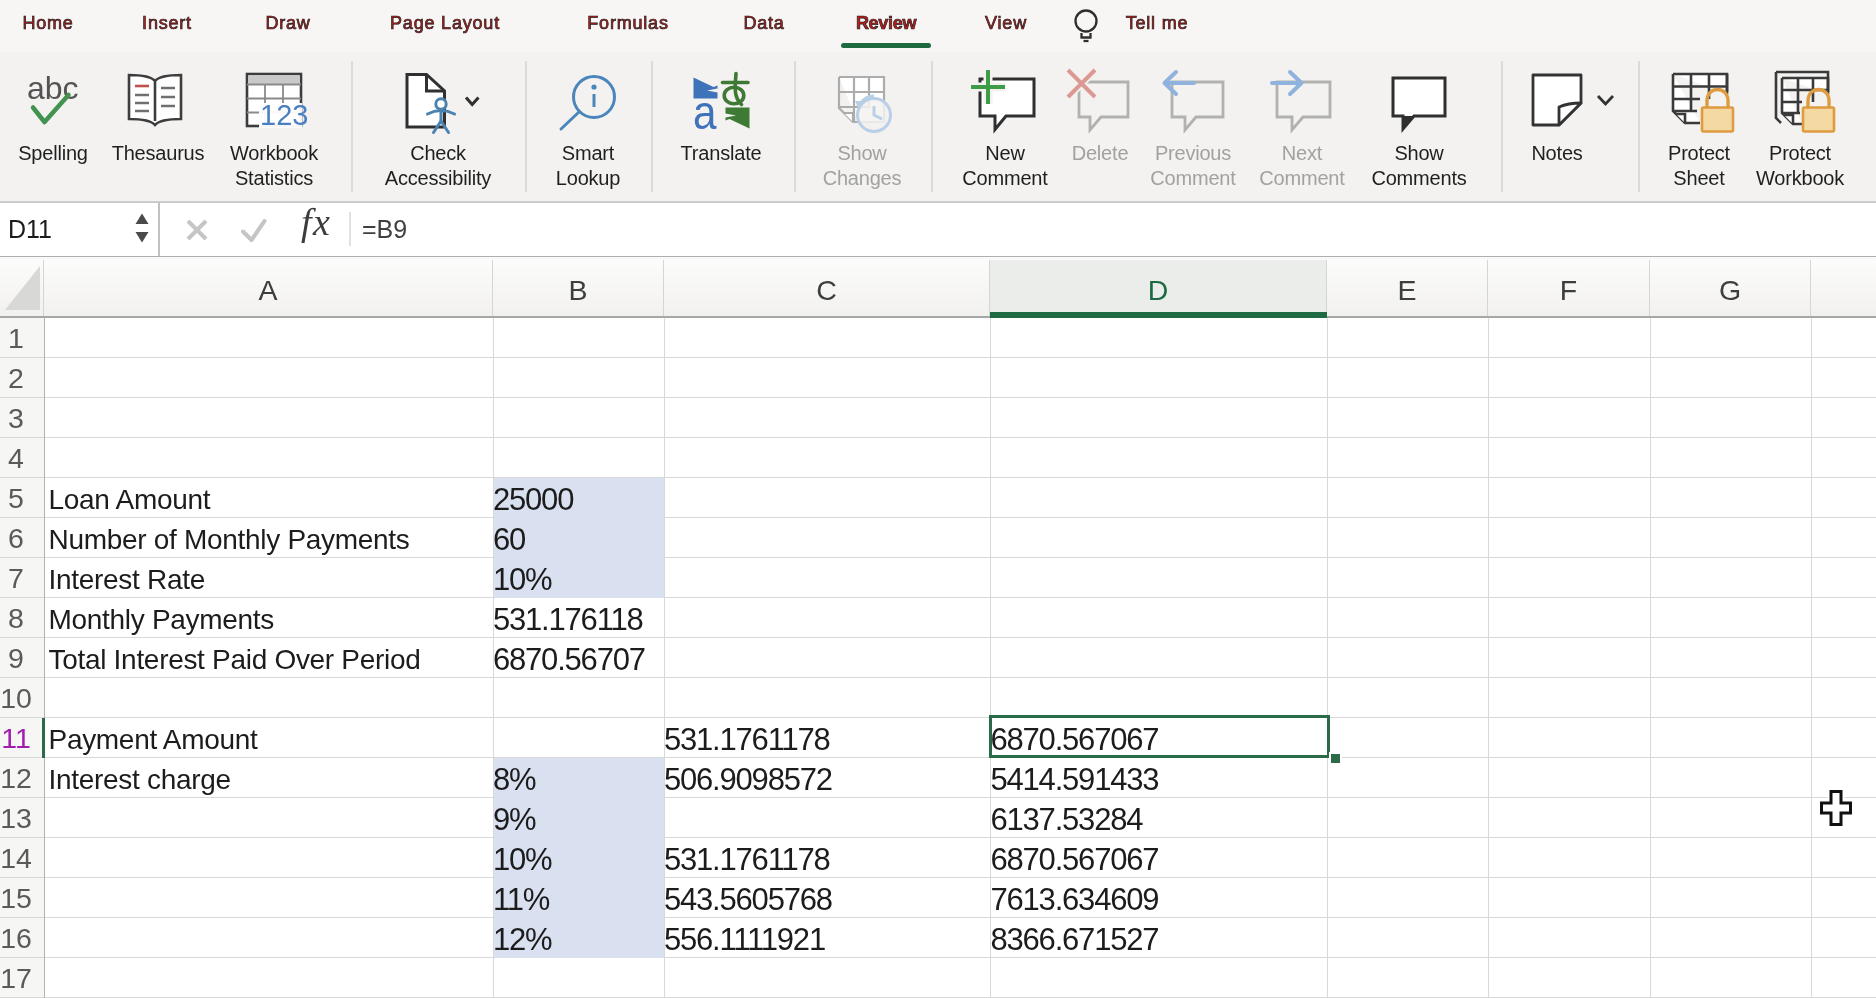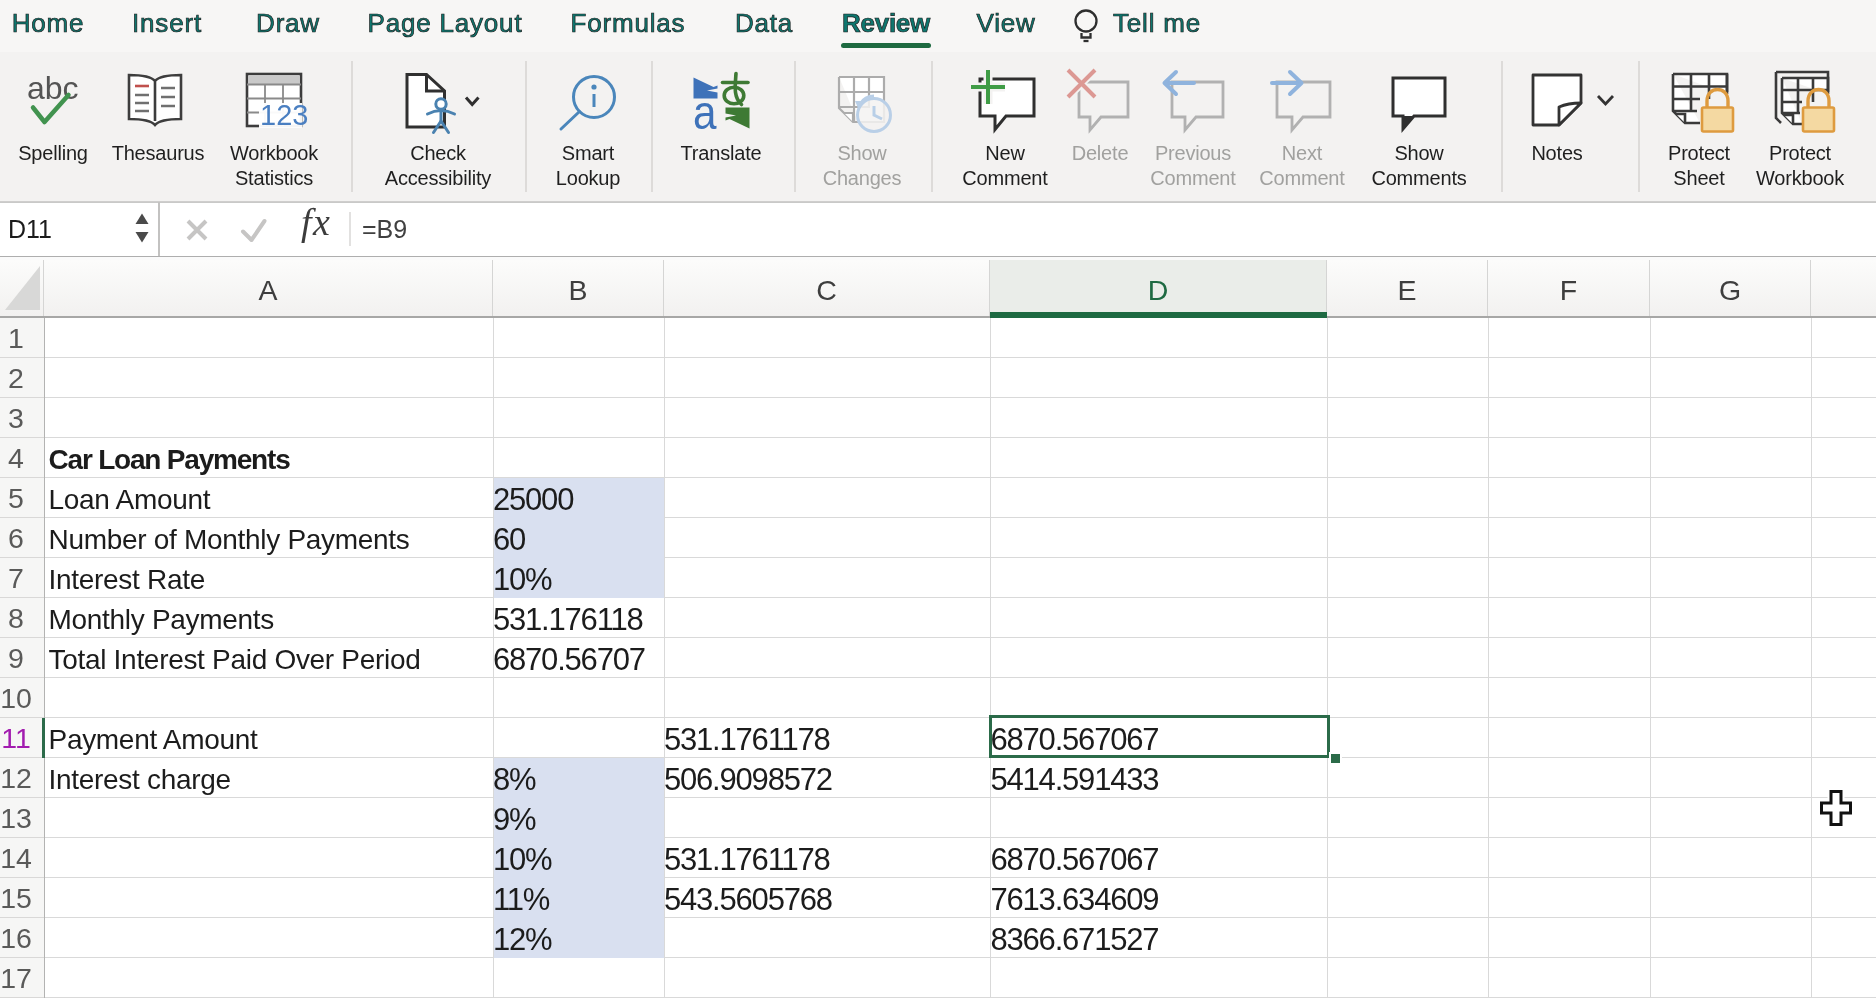--- a/index.html
+++ b/index.html
@@ -1,17 +1,17 @@
 <!DOCTYPE html>
 <html><head><meta charset="utf-8"><style>
 *{margin:0;padding:0;box-sizing:border-box}
 html,body{width:1876px;height:998px;overflow:hidden;background:#fff;font-family:"Liberation Sans",sans-serif}
 #app{position:absolute;left:0;top:0;width:1876px;height:998px}
 .t{position:absolute;white-space:nowrap}
-.tab{position:absolute;top:7px;height:32px;line-height:32px;font-size:26px;letter-spacing:0.8px;font-weight:400;color:#0f766e;-webkit-text-stroke:0.7px #1d1d1d;transform:translateX(-50%);white-space:nowrap}
+.tab{position:absolute;top:7px;height:32px;line-height:32px;font-size:18px;letter-spacing:0.8px;font-weight:400;color:#b91c1c;-webkit-text-stroke:0.7px #1d1d1d;transform:translateX(-50%);white-space:nowrap}
 .rl{position:absolute;top:141px;font-size:20px;line-height:25px;text-align:center;transform:translateX(-50%);color:#1f1f1f;letter-spacing:-0.2px;white-space:nowrap}
 .rl.dis{color:#a1a19f}
 .rdiv{position:absolute;top:61px;height:131px;width:2px;background:#dddbd9}
 .ch{position:absolute;top:260px;height:56px;line-height:61px;text-align:center;font-size:28.5px;color:#3e3e3e;background:linear-gradient(#fcfcfb,#f2f1f0);border-right:1px solid #d5d5d4}
 .rh{position:absolute;left:0;width:44px;height:40px;line-height:40px;font-size:28.5px;color:#5a5a59;background:#f6f6f5;border-bottom:1px solid #d9d8d7}
 .rh span{display:block;width:32px;text-align:center}
 .gv{position:absolute;top:318px;height:680px;width:1px;background:#d9d9d9}
 .gh{position:absolute;left:45px;width:1831px;height:1px;background:#d9d9d9}
 .cell{position:absolute;height:40px;line-height:43px;font-size:28px;letter-spacing:-0.3px;color:#1c1c1c;white-space:nowrap}
 .num{text-align:left;font-size:31px;letter-spacing:-1.2px}
@@ -155,21 +155,20 @@
       <div class="gh" style="top:837px"></div>
       <div class="gh" style="top:877px"></div>
       <div class="gh" style="top:917px"></div>
       <div class="gh" style="top:957px"></div>
       <div class="gh" style="top:997px"></div>
     </div>
 
   <div style="position:absolute;left:493.5px;top:478px;width:170.5px;height:120px;background:#d9e0f0"></div>
   <div style="position:absolute;left:493.5px;top:758px;width:170.5px;height:200px;background:#d9e0f0"></div>
 
-  <div class="cell" style="left:48.5px;top:438px;font-weight:bold;letter-spacing:-1.2px">Car Loan Payments</div>
   <div class="cell" style="left:48.5px;top:478px">Loan Amount</div>
   <div class="cell" style="left:48.5px;top:518px">Number of Monthly Payments</div>
   <div class="cell" style="left:48.5px;top:558px">Interest Rate</div>
   <div class="cell" style="left:48.5px;top:598px">Monthly Payments</div>
   <div class="cell" style="left:48.5px;top:718px">Payment Amount</div>
   <div class="cell" style="left:48.5px;top:638px">Total Interest Paid Over Period</div>
   <div class="cell" style="left:48.5px;top:758px">Interest charge</div>
   <div class="cell num" style="left:493px;top:478px;width:165.5px">25000</div>
   <div class="cell num" style="left:493px;top:518px;width:165.5px">60</div>
   <div class="cell num" style="left:493px;top:558px;width:165.5px">10%</div>
@@ -177,22 +176,24 @@
   <div class="cell num" style="left:493px;top:638px;width:165.5px">6870.56707</div>
   <div class="cell num" style="left:493px;top:758px;width:165.5px">8%</div>
   <div class="cell num" style="left:493px;top:798px;width:165.5px">9%</div>
   <div class="cell num" style="left:493px;top:838px;width:165.5px">10%</div>
   <div class="cell num" style="left:493px;top:878px;width:165.5px">11%</div>
   <div class="cell num" style="left:493px;top:918px;width:165.5px">12%</div>
   <div class="cell num" style="left:664px;top:718px;width:321px">531.1761178</div>
   <div class="cell num" style="left:664px;top:758px;width:321px">506.9098572</div>
   <div class="cell num" style="left:664px;top:838px;width:321px">531.1761178</div>
   <div class="cell num" style="left:664px;top:878px;width:321px">543.5605768</div>
+  <div class="cell num" style="left:664px;top:918px;width:321px">556.1111921</div>
   <div class="cell num" style="left:990.5px;top:718px;width:331px">6870.567067</div>
   <div class="cell num" style="left:990.5px;top:758px;width:331px">5414.591433</div>
+  <div class="cell num" style="left:990.5px;top:798px;width:331px">6137.53284</div>
   <div class="cell num" style="left:990.5px;top:838px;width:331px">6870.567067</div>
   <div class="cell num" style="left:990.5px;top:878px;width:331px">7613.634609</div>
   <div class="cell num" style="left:990.5px;top:918px;width:331px">8366.671527</div>
 
   <div style="position:absolute;left:988.5px;top:715px;width:341.5px;height:42.5px;border:3px solid #2b6b49"></div>
   <div style="position:absolute;left:1329px;top:751.5px;width:13px;height:13px;background:#2b6b49;border:2px solid #fff"></div>
 
   <svg id="icons" width="1876" height="998" viewBox="0 0 1876 998" style="position:absolute;left:0;top:0" fill="none">
 
     <polygon points="40,266 40,310 5,310" fill="#d8d8d7"></polygon>

